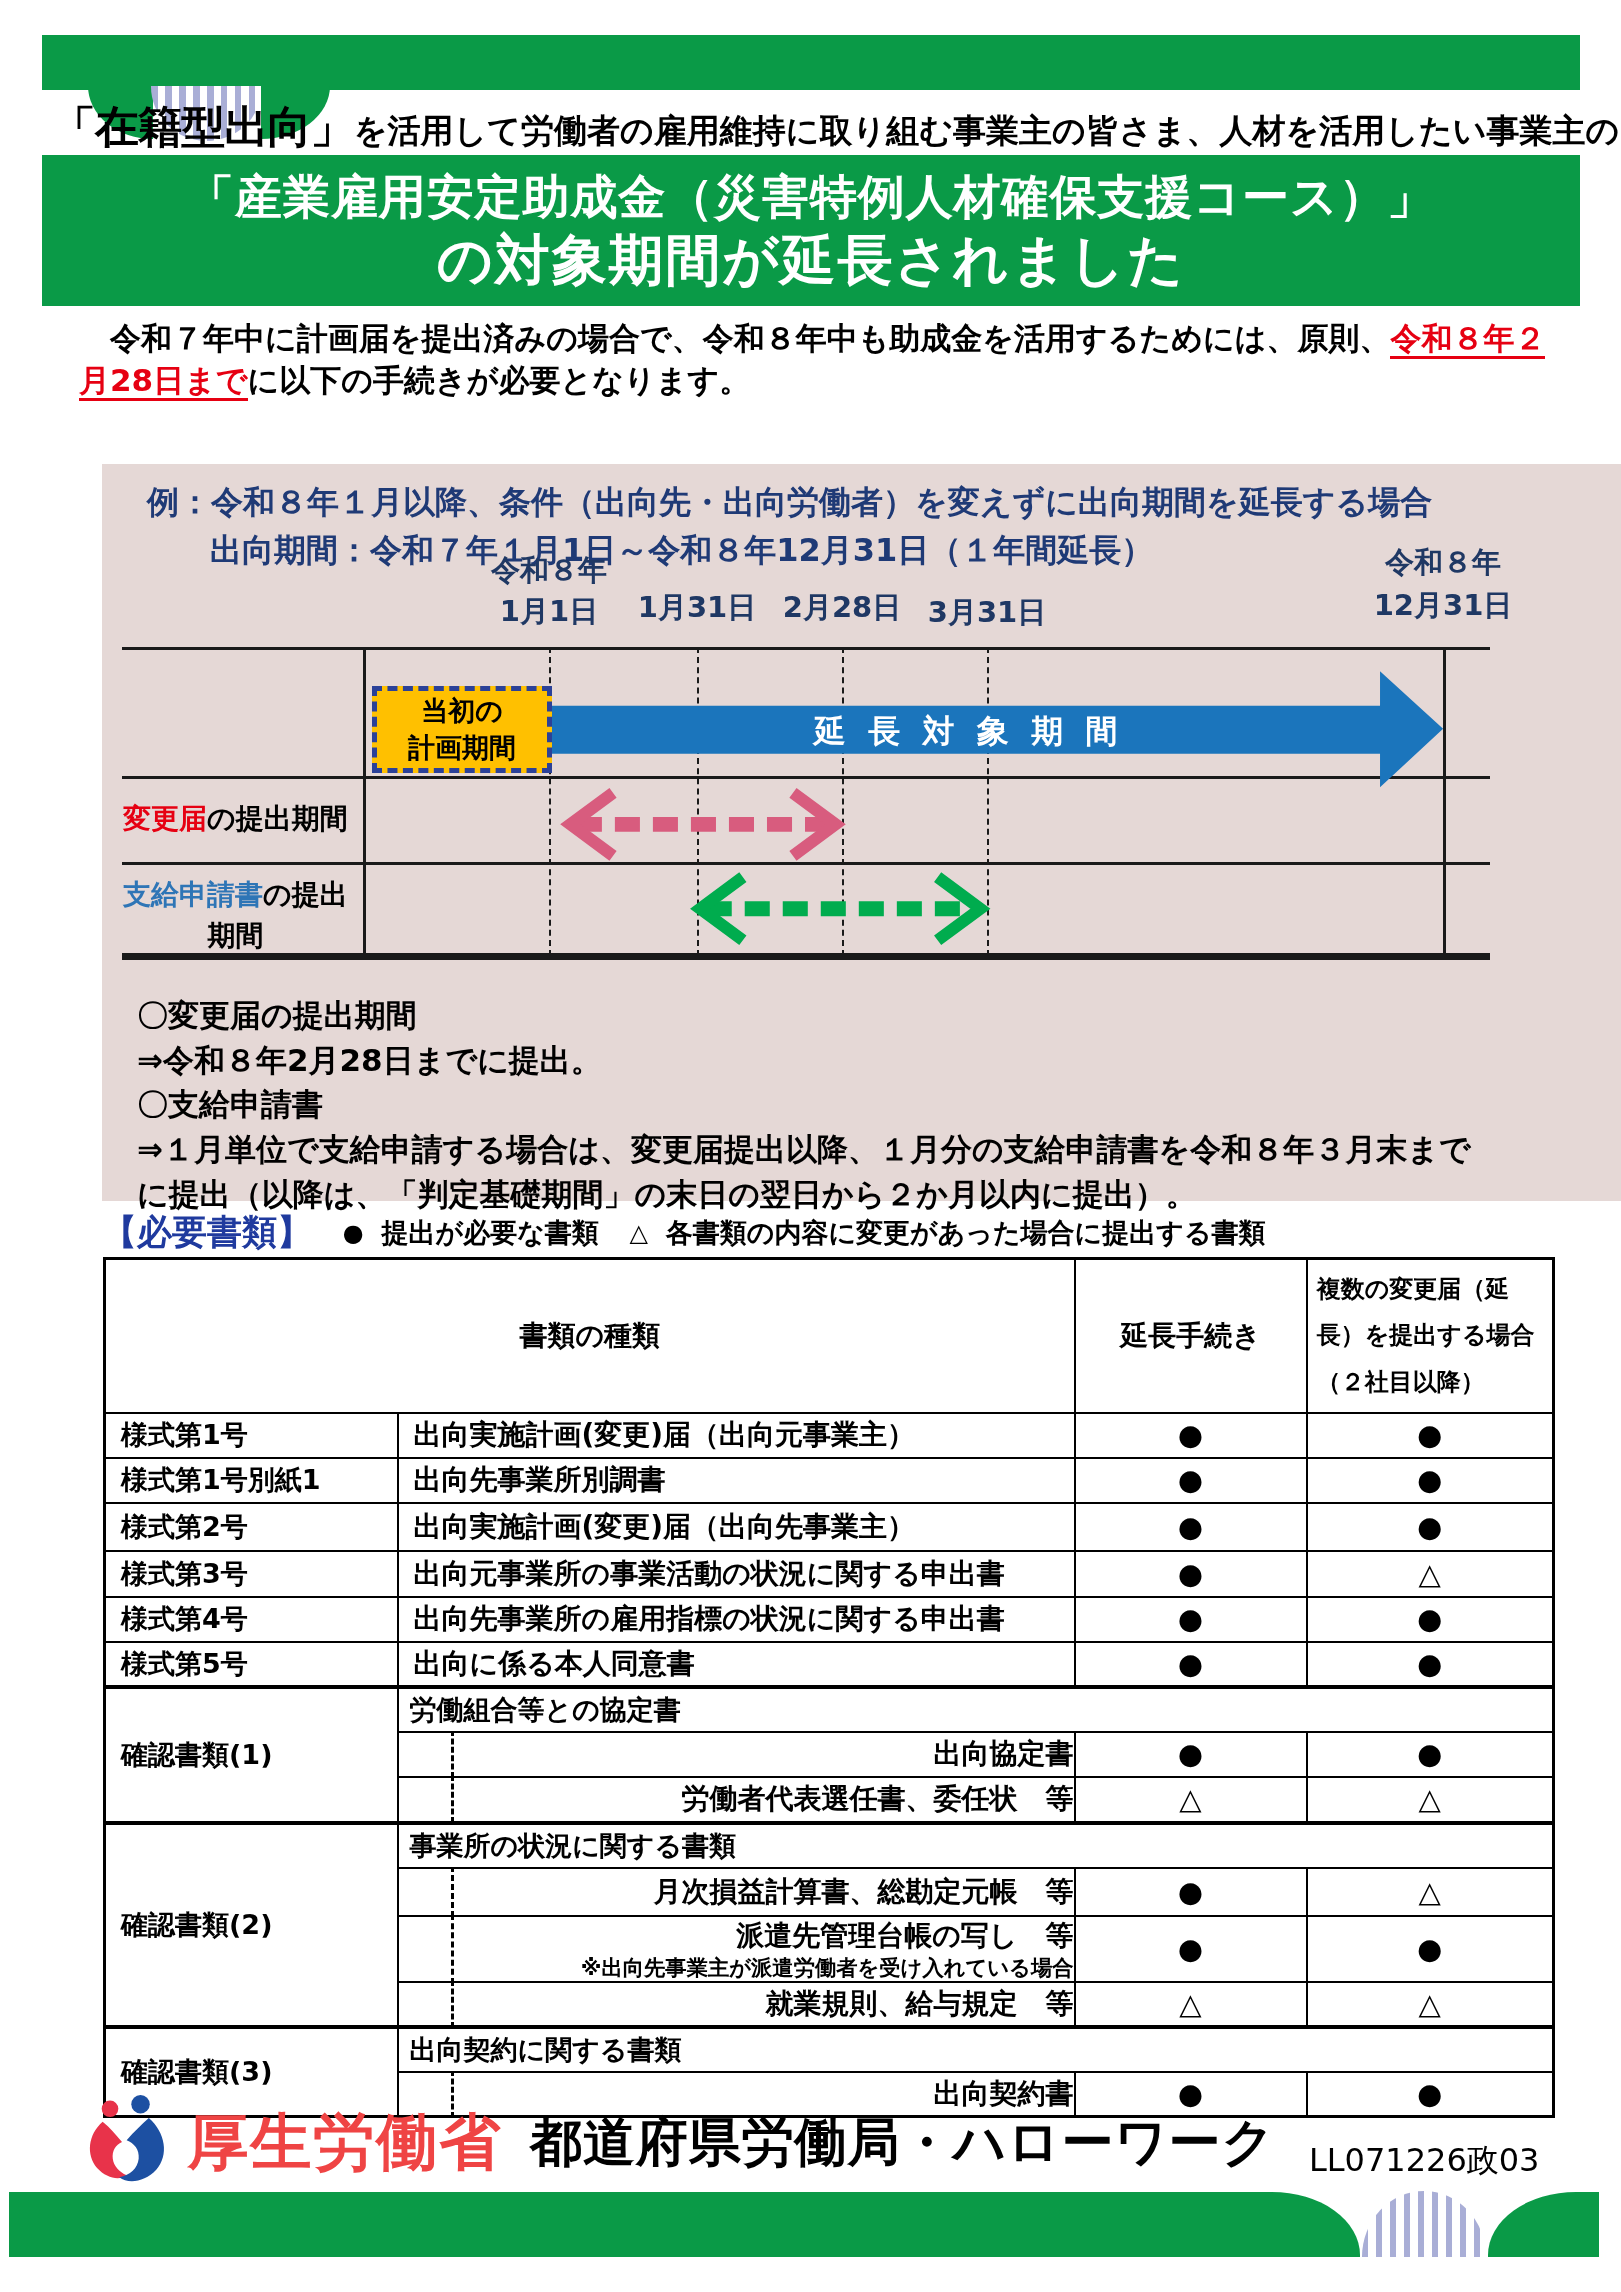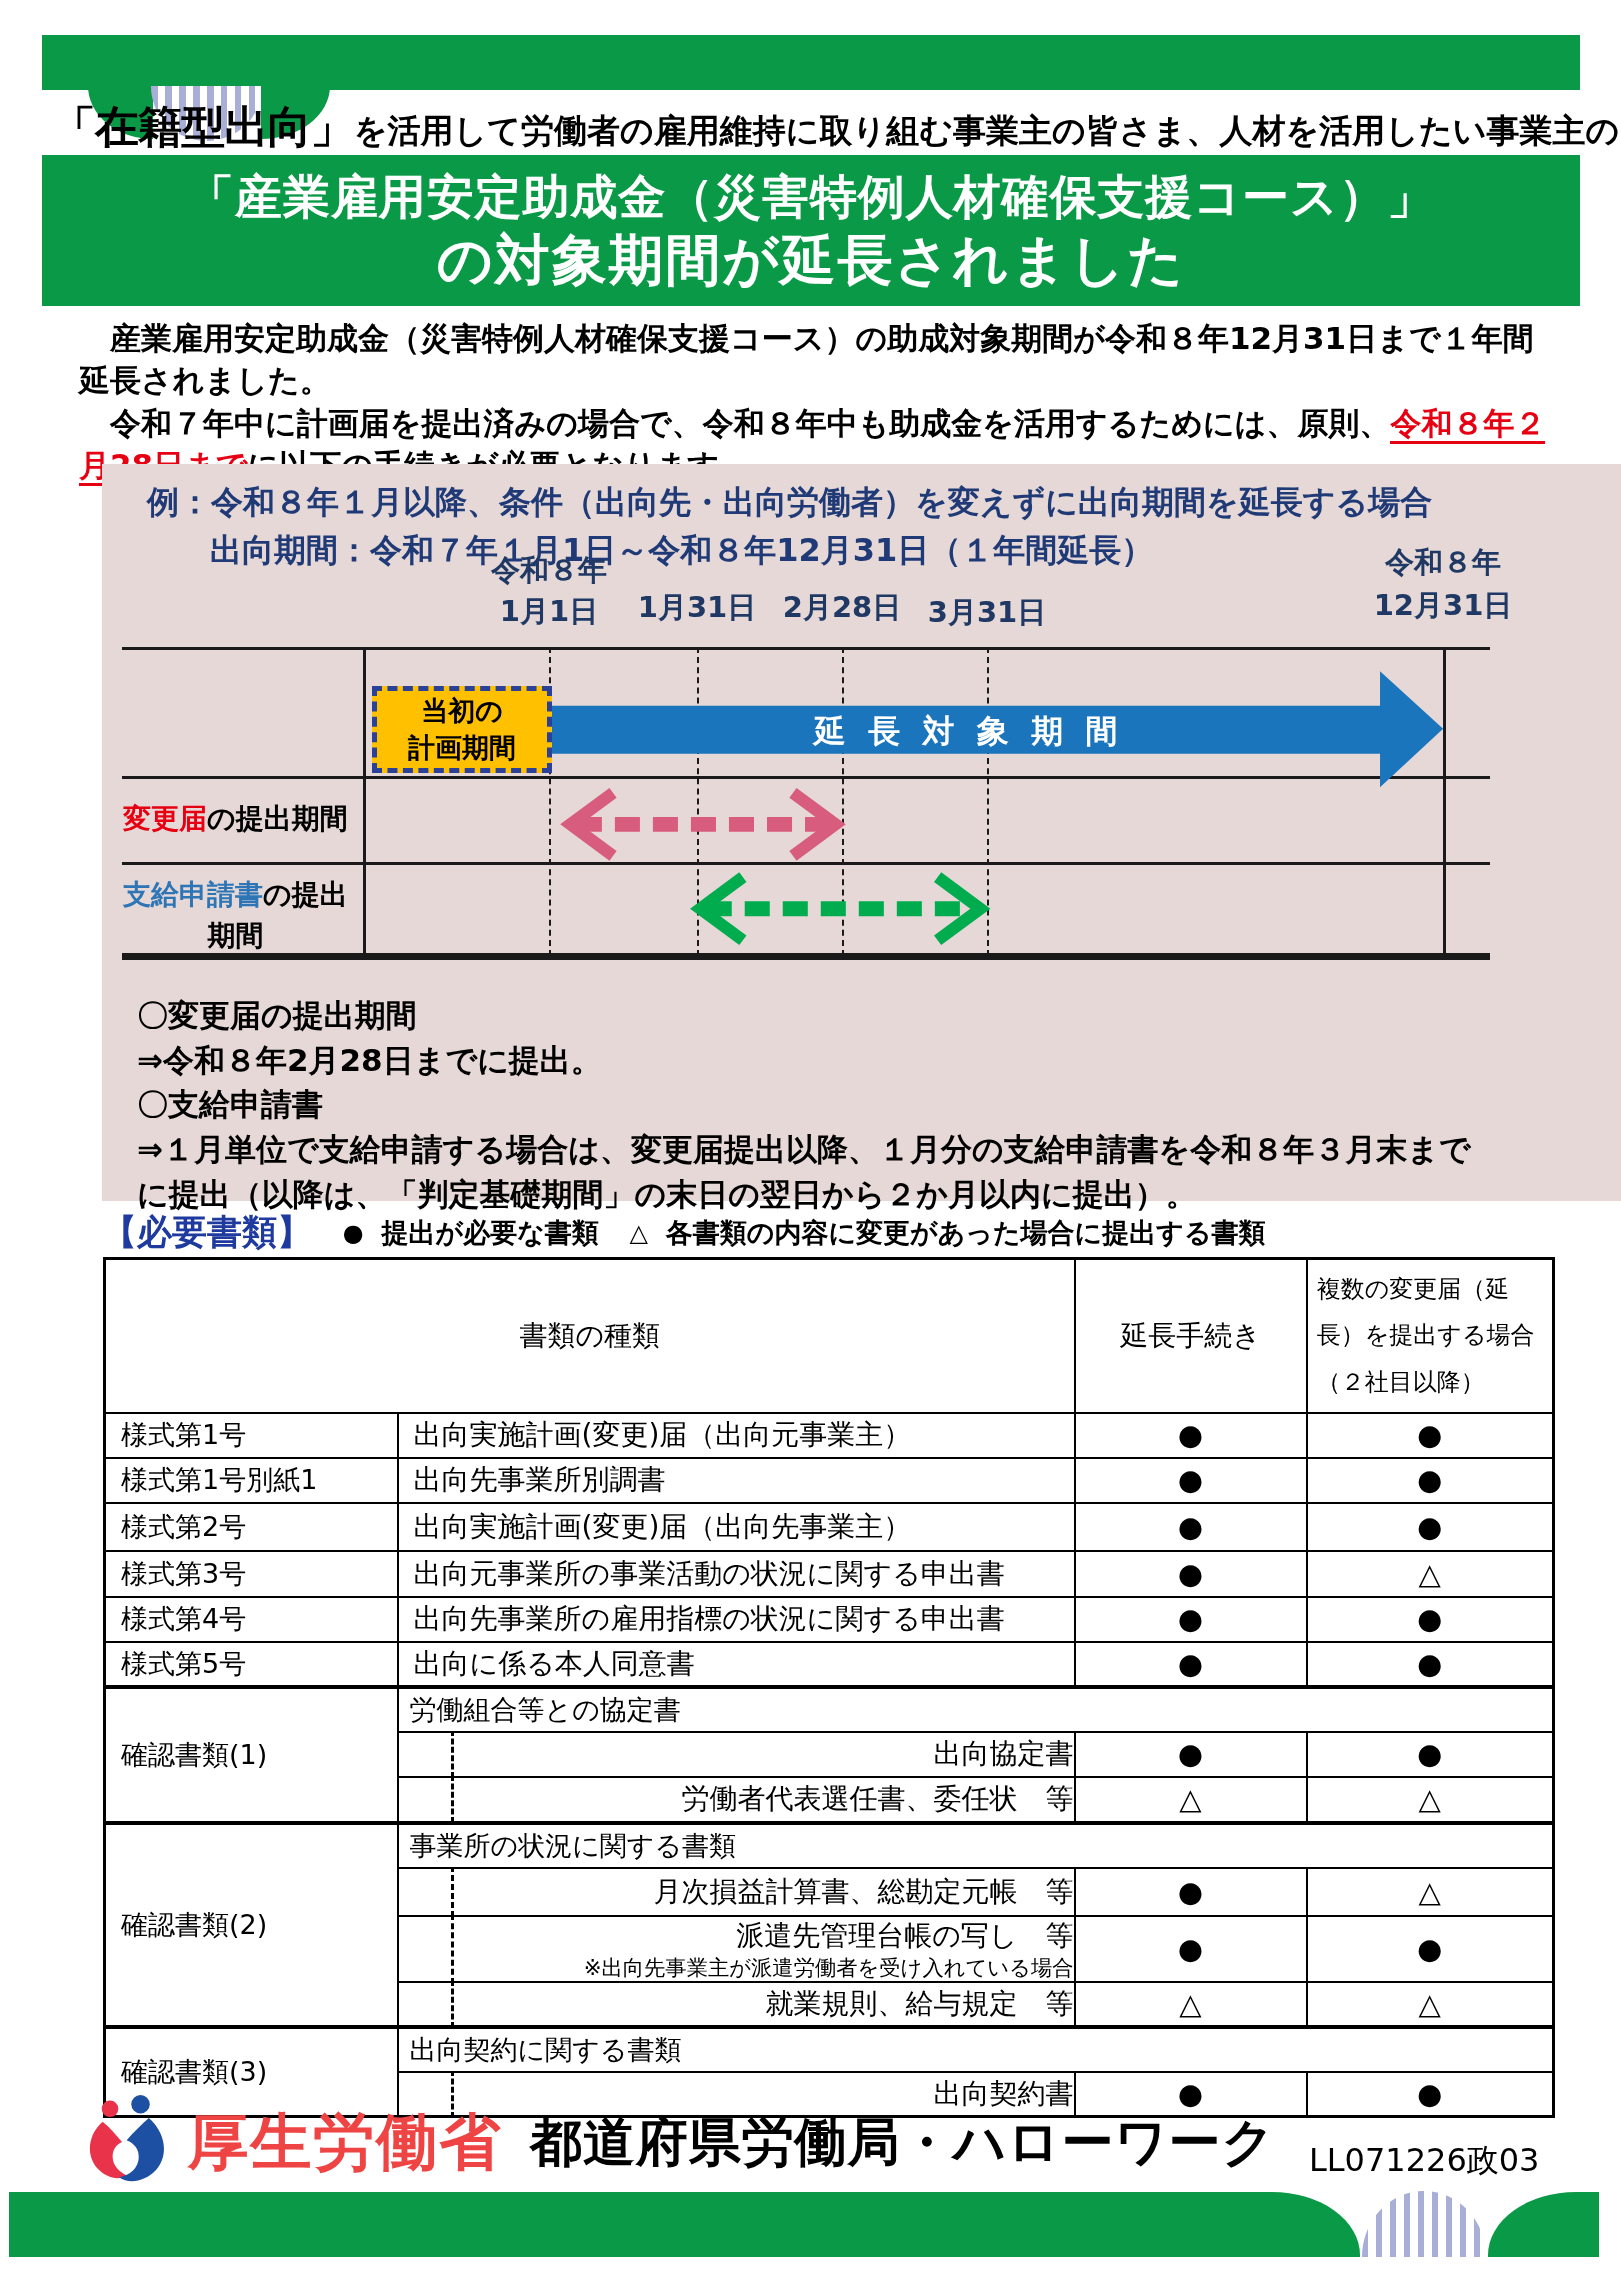--- a/index.html
+++ b/index.html
@@ -68,21 +68,21 @@
   .legend { position:absolute; left:102px; top:1209px; width:1447px; white-space:nowrap; }
   .legend .t { color:#1f3a9e; font-weight:700; font-size:35px; vertical-align:middle; }
   .legend .mark { font-size:24px; vertical-align:middle; margin-left:26px; }
   .legend .d { font-size:27px; font-weight:700; vertical-align:middle; margin-left:13px; }
 
   
   table.docs { position:absolute; left:103px; top:1257px; width:1449px; border-collapse:collapse;
     table-layout:fixed; }
   table.docs col.c1 { width:293px; } table.docs col.c2 { width:677px; }
   table.docs col.c3 { width:232px; } table.docs col.c4 { width:247px; }
-  table.docs td, table.docs th { border:2.8px solid #000; font-weight:400; color:#000; background:#fff;
+  table.docs td, table.docs th { border:2.8px solid #000; font-weight:700; color:#000; background:#fff;
     overflow:hidden; }
   table.docs { border:3.7px solid #000; }
   th.hdr { background:#d6d6d6; font-size:28px; font-weight:400; text-align:center; }
   th.hdr-multi { background:#d6d6d6; font-size:24px; font-weight:400; text-align:left;
     padding:5.6px 9.3px; line-height:1.95; }
   td.form { font-size:27px; padding-left:15px; text-align:left; }
   td.desc { font-size:28px; padding-left:15px; text-align:left; }
   td.mark { font-size:29px; text-align:center; }
   td.rowlab { font-size:27px; padding-left:15px; text-align:left; vertical-align:middle; }
   td.gtitle { font-size:27px; padding-left:11px; text-align:left; border-bottom:none; }
@@ -122,21 +122,20 @@
   <div class="slogan">
     <span class="big">「在籍型出向」</span><span class="rest">を活用して労働者の雇用維持に取り組む事業主の皆さま、人材を活用したい事業主の皆さま</span>
   </div>
 
   <div class="banner">
     <div class="l1">「産業雇用安定助成金（災害特例人材確保支援コース）」</div>
     <div class="l2">の対象期間が延長されました</div>
   </div>
 
   <div class="intro">
-    <div>　産業雇用安定助成金（災害特例人材確保支援コース）の助成対象期間が令和８年12月31日まで１年間延長されました。</div>
     <div><span>　令和７年中に計画届を提出済みの場合で、令和８年中も助成金を活用するためには、原則、</span><span class="red-u">令和８年２月28日まで</span><span>に以下の手続きが必要となります。</span></div>
   </div>
 
   <div class="exbox">
     <div class="ex-h1">例：令和８年１月以降、条件（出向先・出向労働者）を変えずに出向期間を延長する場合</div>
     <div class="ex-h2">出向期間：令和７年１月1日～令和８年12月31日（１年間延長）</div>
 
     <div class="chart">
 
       <div class="tick" style="left:447px; top:16.7px;">令和８年</div>

